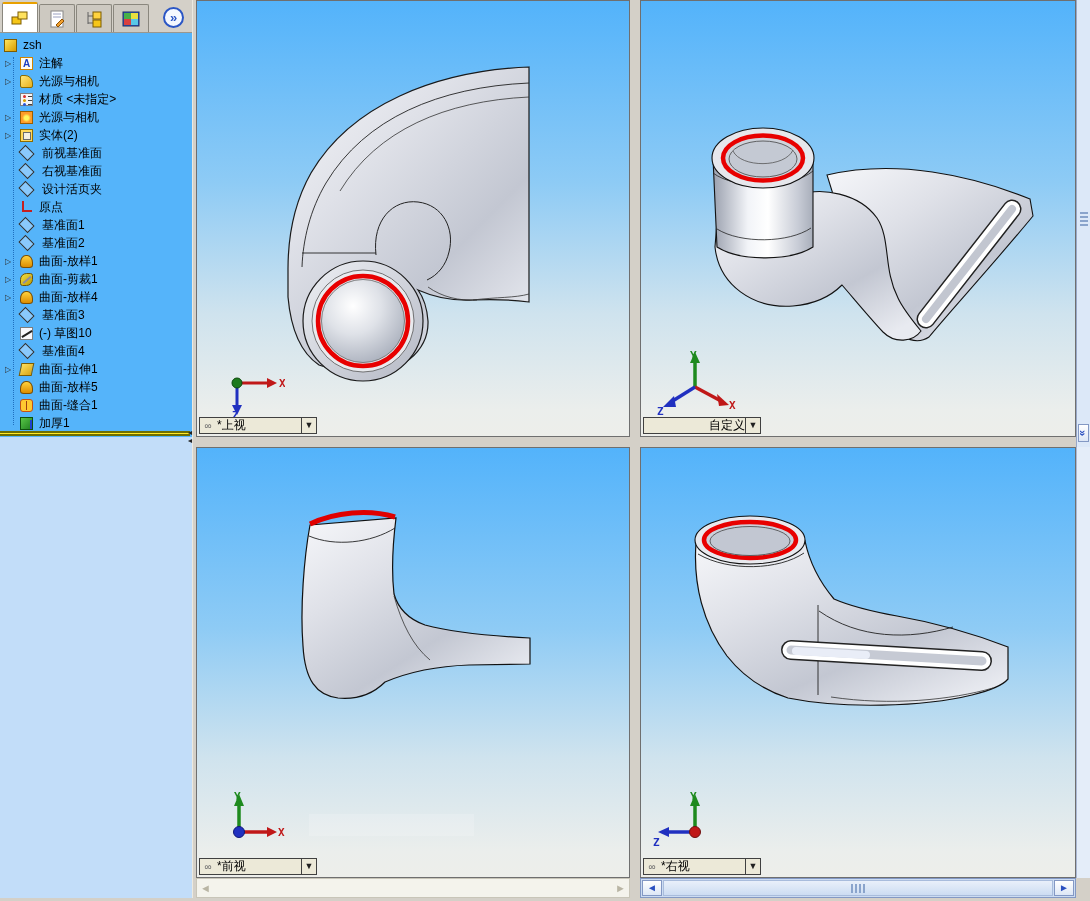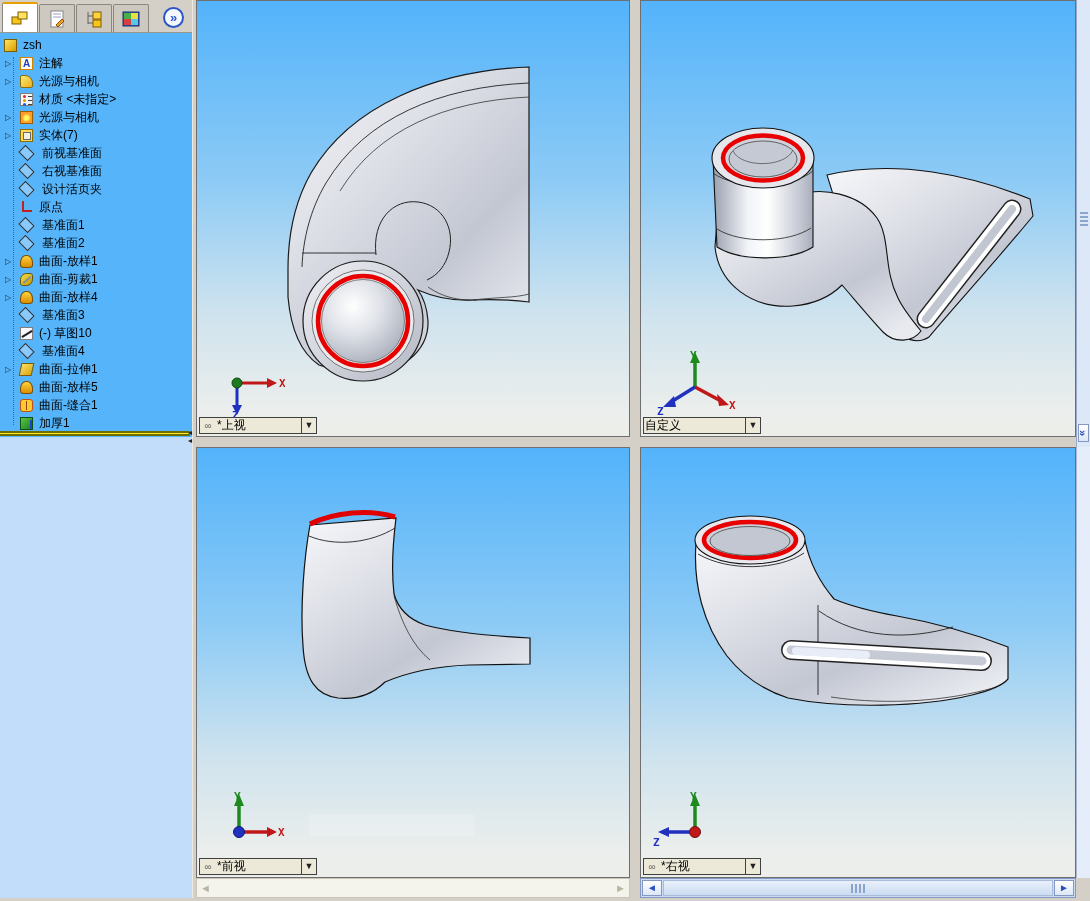--- a/index.html
+++ b/index.html
@@ -58,21 +58,21 @@
   .vdiv1{position:absolute;left:630px;top:0;width:10px;height:437px;background:#d4d0c8;}
   .vdiv2{position:absolute;left:630px;top:447px;width:10px;height:431px;background:#d4d0c8;}
   .hdiv{position:absolute;left:196px;top:437px;width:894px;height:10px;background:#d4d0c8;}
   .model-svg{position:absolute;left:0;top:0;}
   .triad-svg{position:absolute;}
   .triad-svg text{font-size:11px;font-weight:bold;font-family:"DejaVu Sans Mono",monospace;}
 
   .view-combo{position:absolute;left:2px;bottom:2px;width:118px;height:17px;background:#ece9d8;border:1px solid #404040;display:flex;align-items:center;font-size:12px;color:#000;cursor:pointer;}
   .view-combo .link-ico{width:16px;text-align:center;color:#6a6a6a;font-size:10px;border-right:0;flex:0 0 16px;}
   .view-combo .vlabel{flex:1;padding-left:1px;}
-  .view-combo.centered .vlabel{text-align:left;font-family:Liberation Serif, serif;}
+  .view-combo.centered .vlabel{text-align:right;font-family:Liberation Serif, serif;}
   .view-combo .combo-arrow{width:15px;height:15px;border-left:1px solid #404040;background:#ece9d8;text-align:center;font-size:9px;line-height:15px;color:#202020;flex:0 0 15px;}
 
   
   .bl-scroll{position:absolute;left:196px;top:878px;width:434px;height:20px;background:#f4f3ec;border:1px solid #c8c5b8;display:flex;align-items:center;justify-content:space-between;padding:0 3px;color:#b9b5a4;font-size:11px;}
   .br-scroll{position:absolute;left:640px;top:878px;width:436px;height:20px;background:#ccdcf2;border:1px solid #8398c4;display:flex;align-items:center;padding:1px;}
   .br-scroll .sarrow{width:20px;height:16px;background:linear-gradient(180deg,#ffffff,#dde7f6);border:1px solid #8398c4;color:#2b50c0;font-size:10px;line-height:14px;text-align:center;}
   .br-scroll .strack{flex:1;height:16px;background:linear-gradient(180deg,#e9f0fa,#ccdcf2);border:1px solid #a8bcdc;margin:0 1px;position:relative;}
   .br-scroll .sgrip{position:absolute;left:50%;top:3px;width:14px;height:9px;transform:translateX(-50%);background:repeating-linear-gradient(90deg,#8aa4cc 0 2px,transparent 2px 4px);}
   .rsplit-top{position:absolute;left:1076px;top:0;width:14px;height:447px;background:#dce8f8;border-left:1px solid #98a8c8;}
   .rsplit-grip{position:absolute;left:3px;top:212px;width:8px;height:14px;background:repeating-linear-gradient(180deg,#8aa4cc 0 2px,transparent 2px 4px);}
@@ -174,21 +174,21 @@
             <span class="tlabel">材质 &lt;未指定&gt;</span>
           </div>
           <div class="tree-row">
             <span class="expand">▷</span>
             <span class="ticon i-lights"></span>
             <span class="tlabel">光源与相机</span>
           </div>
           <div class="tree-row">
             <span class="expand">▷</span>
             <span class="ticon i-solid-bodies"></span>
-            <span class="tlabel">实体(7)</span>
+            <span class="tlabel">实体(2)</span>
           </div>
           <div class="tree-row">
             <span class="expand"></span>
             <span class="ticon i-plane"></span>
             <span class="tlabel">前视基准面</span>
           </div>
           <div class="tree-row">
             <span class="expand"></span>
             <span class="ticon i-plane"></span>
             <span class="tlabel">右视基准面</span>

